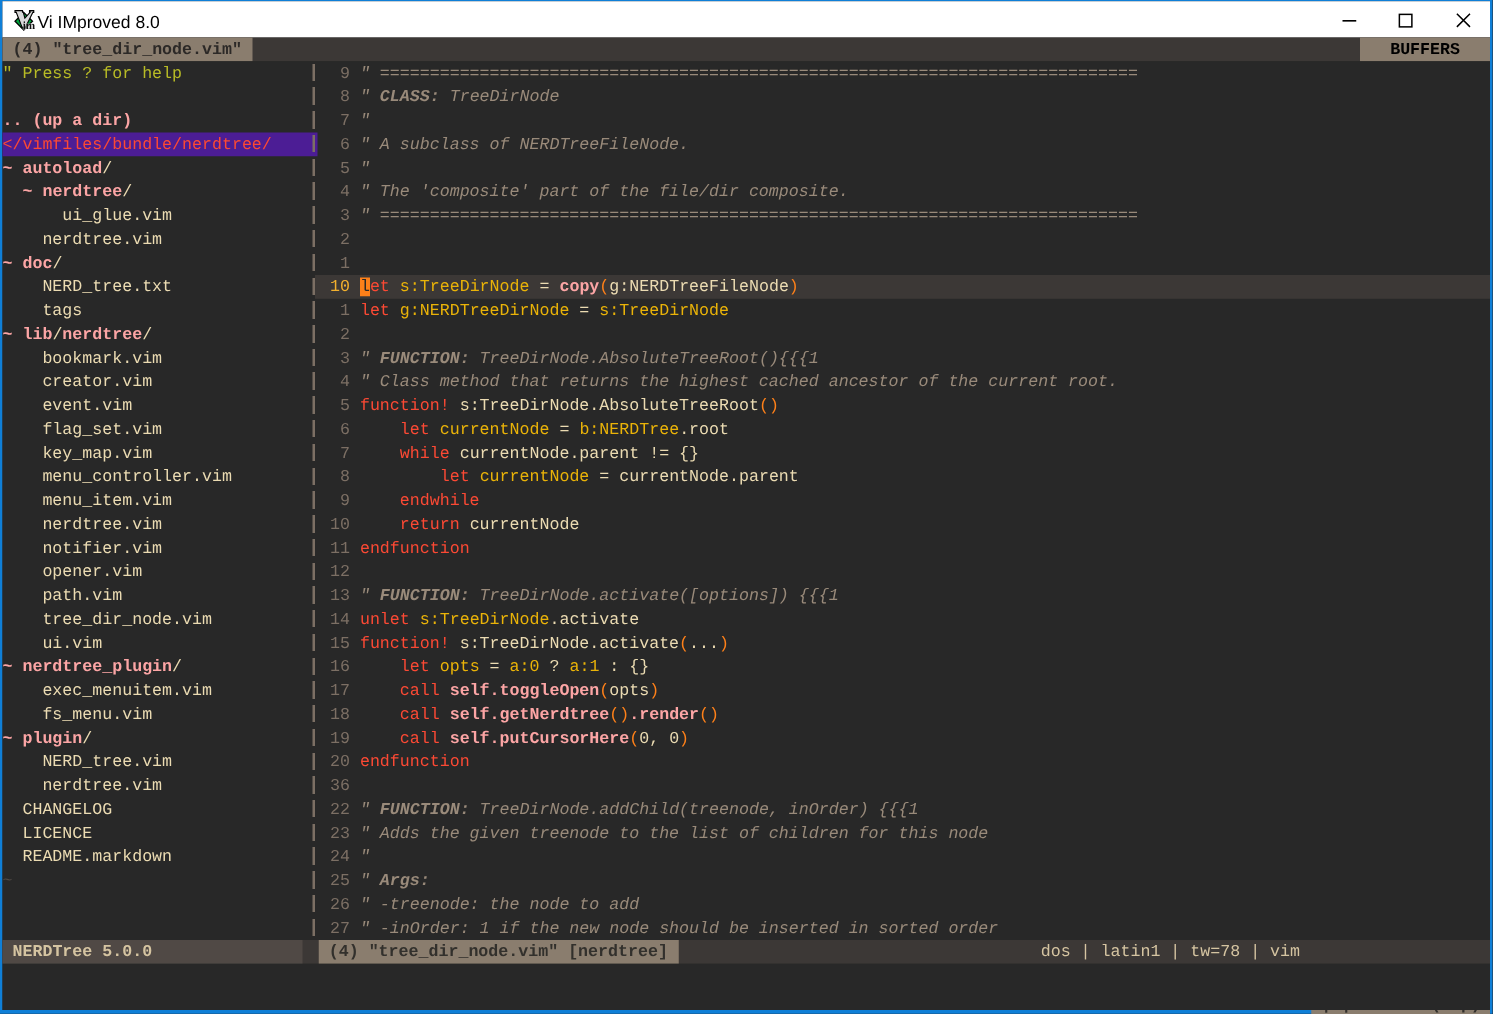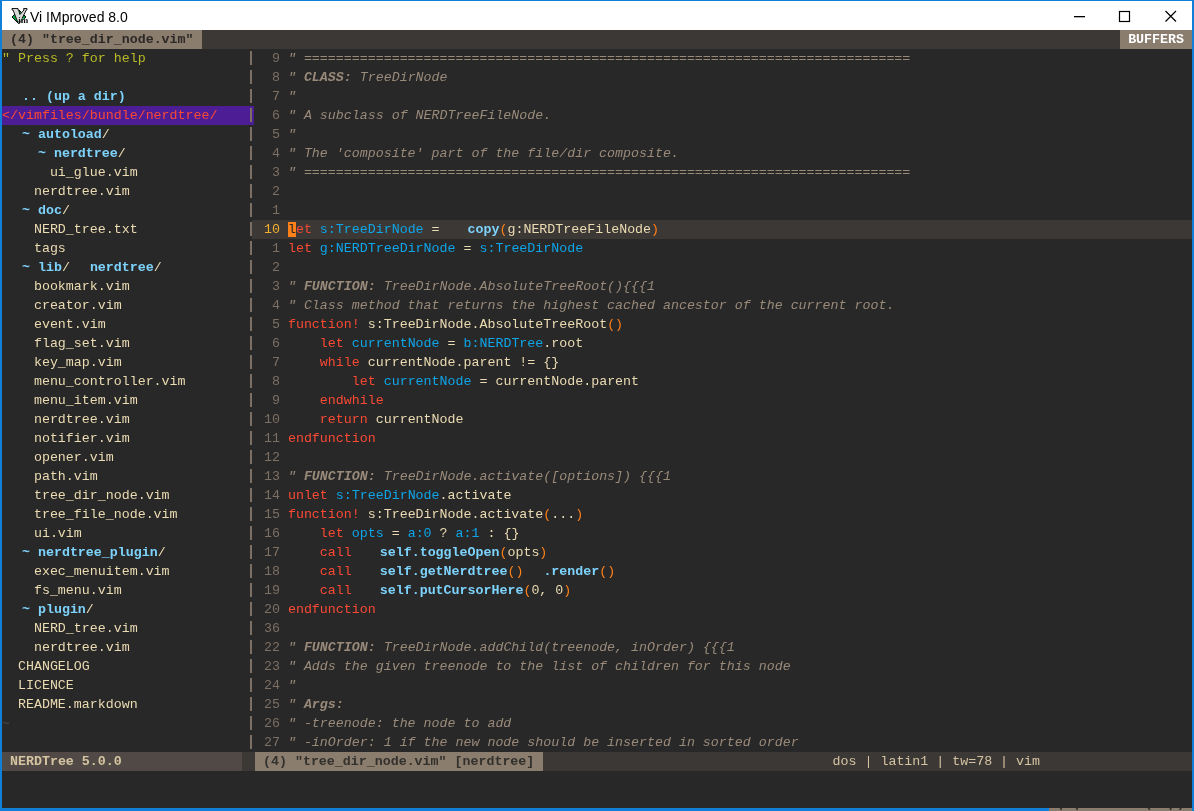--- a/index.html
+++ b/index.html
@@ -8,37 +8,37 @@
   border-right:2px solid #0f7fd7; border-bottom:3px solid #0f7fd7; background:#282828; }
 .titlebar { position:absolute; left:0; top:0; width:100%; height:29px; background:#ffffff;padding-left:41px; }
 .title-ic { position:absolute; left:9px; top:6px; }
 .title-tx { position:absolute; left:28px; top:8px; font-family:"Liberation Sans",sans-serif;
   font-size:14px; color:#000; }
 .wbtn { position:absolute; top:0; height:29px; width:47px; }
 .tabline { position:absolute; left:0; top:29px; width:100%; height:19px; background:#3c3836;
   font-size:13.3px; line-height:19px; white-space:pre; }
 .tab { position:absolute; left:0; top:0; height:19px; background:#8a7d6e; color:#2c2927;
   font-weight:bold; padding:0 8px; }
-.bufs { position:absolute; right:0; top:0; height:19px; background:#8a7d6e; color:#ffffff;
-  font-weight:bold; padding:0 8px; }
+.bufs { position:absolute; right:0; top:0; height:19px; background:#8a7d6e; color:#000000;
+  font-weight:bold; padding:0 24px; }
 .editor { position:absolute; left:0; top:48px; width:1190px; height:703px; background:#282828;
   font-size:13.3px; }
 .row { height:19px; line-height:19px; white-space:pre; }
 .side { position:absolute; left:0; top:0px; width:246px; }
 .side .row { padding-left:0px; }
 .vsep { position:absolute; left:246px; top:0px; width:10px; height:703px;
   background:repeating-linear-gradient(to bottom,transparent 0 2px,#7c6f64 2px 16px,transparent 16px 19px);
   background-size:2px 100%; background-position:2px 0; background-repeat:no-repeat; }
 .main { position:absolute; left:254px; top:0px; right:0; }
 .hl { background:#4c1d95; width:252px; }
 .cl { background:#3c3836; margin-left:-4px; padding-left:4px; }
 .g { color:#b8bb26; }
-.gb { color:#7dd3fc; font-weight:bold;margin-left:20px; }
+.gb { color:#fca5a5; font-weight:bold; }
 .r { color:#fb4934; }
-.b { color:#0ea5e9; }
+.b { color:#eab308; }
 .o { color:#fe8019; }
 .c { color:#998a7a; font-style:italic; }
 .cb { color:#998a7a; font-style:italic; font-weight:bold; }
 .n { color:#7c6f64; }
 .ncur { color:#f2b02e; }
 .eob { color:#504945; }
 .cur { background:#fe8019; color:#282828; }
 .editor, .statusline, .tabline { color:#ebdbb2; }
 .statusline { position:absolute; left:0; top:751px; width:1190px; height:19px; background:#3c3836;
   font-size:13.3px; line-height:19px; white-space:pre; }
@@ -90,21 +90,20 @@
 <div class="row">    event.vim</div>
 <div class="row">    flag_set.vim</div>
 <div class="row">    key_map.vim</div>
 <div class="row">    menu_controller.vim</div>
 <div class="row">    menu_item.vim</div>
 <div class="row">    nerdtree.vim</div>
 <div class="row">    notifier.vim</div>
 <div class="row">    opener.vim</div>
 <div class="row">    path.vim</div>
 <div class="row">    tree_dir_node.vim</div>
-<div class="row">    tree_file_node.vim</div>
 <div class="row">    ui.vim</div>
 <div class="row"><span class="gb">~ nerdtree_plugin</span>/</div>
 <div class="row">    exec_menuitem.vim</div>
 <div class="row">    fs_menu.vim</div>
 <div class="row"><span class="gb">~ plugin</span>/</div>
 <div class="row">    NERD_tree.vim</div>
 <div class="row">    nerdtree.vim</div>
 <div class="row">  CHANGELOG</div>
 <div class="row">  LICENCE</div>
 <div class="row">  README.markdown</div>

